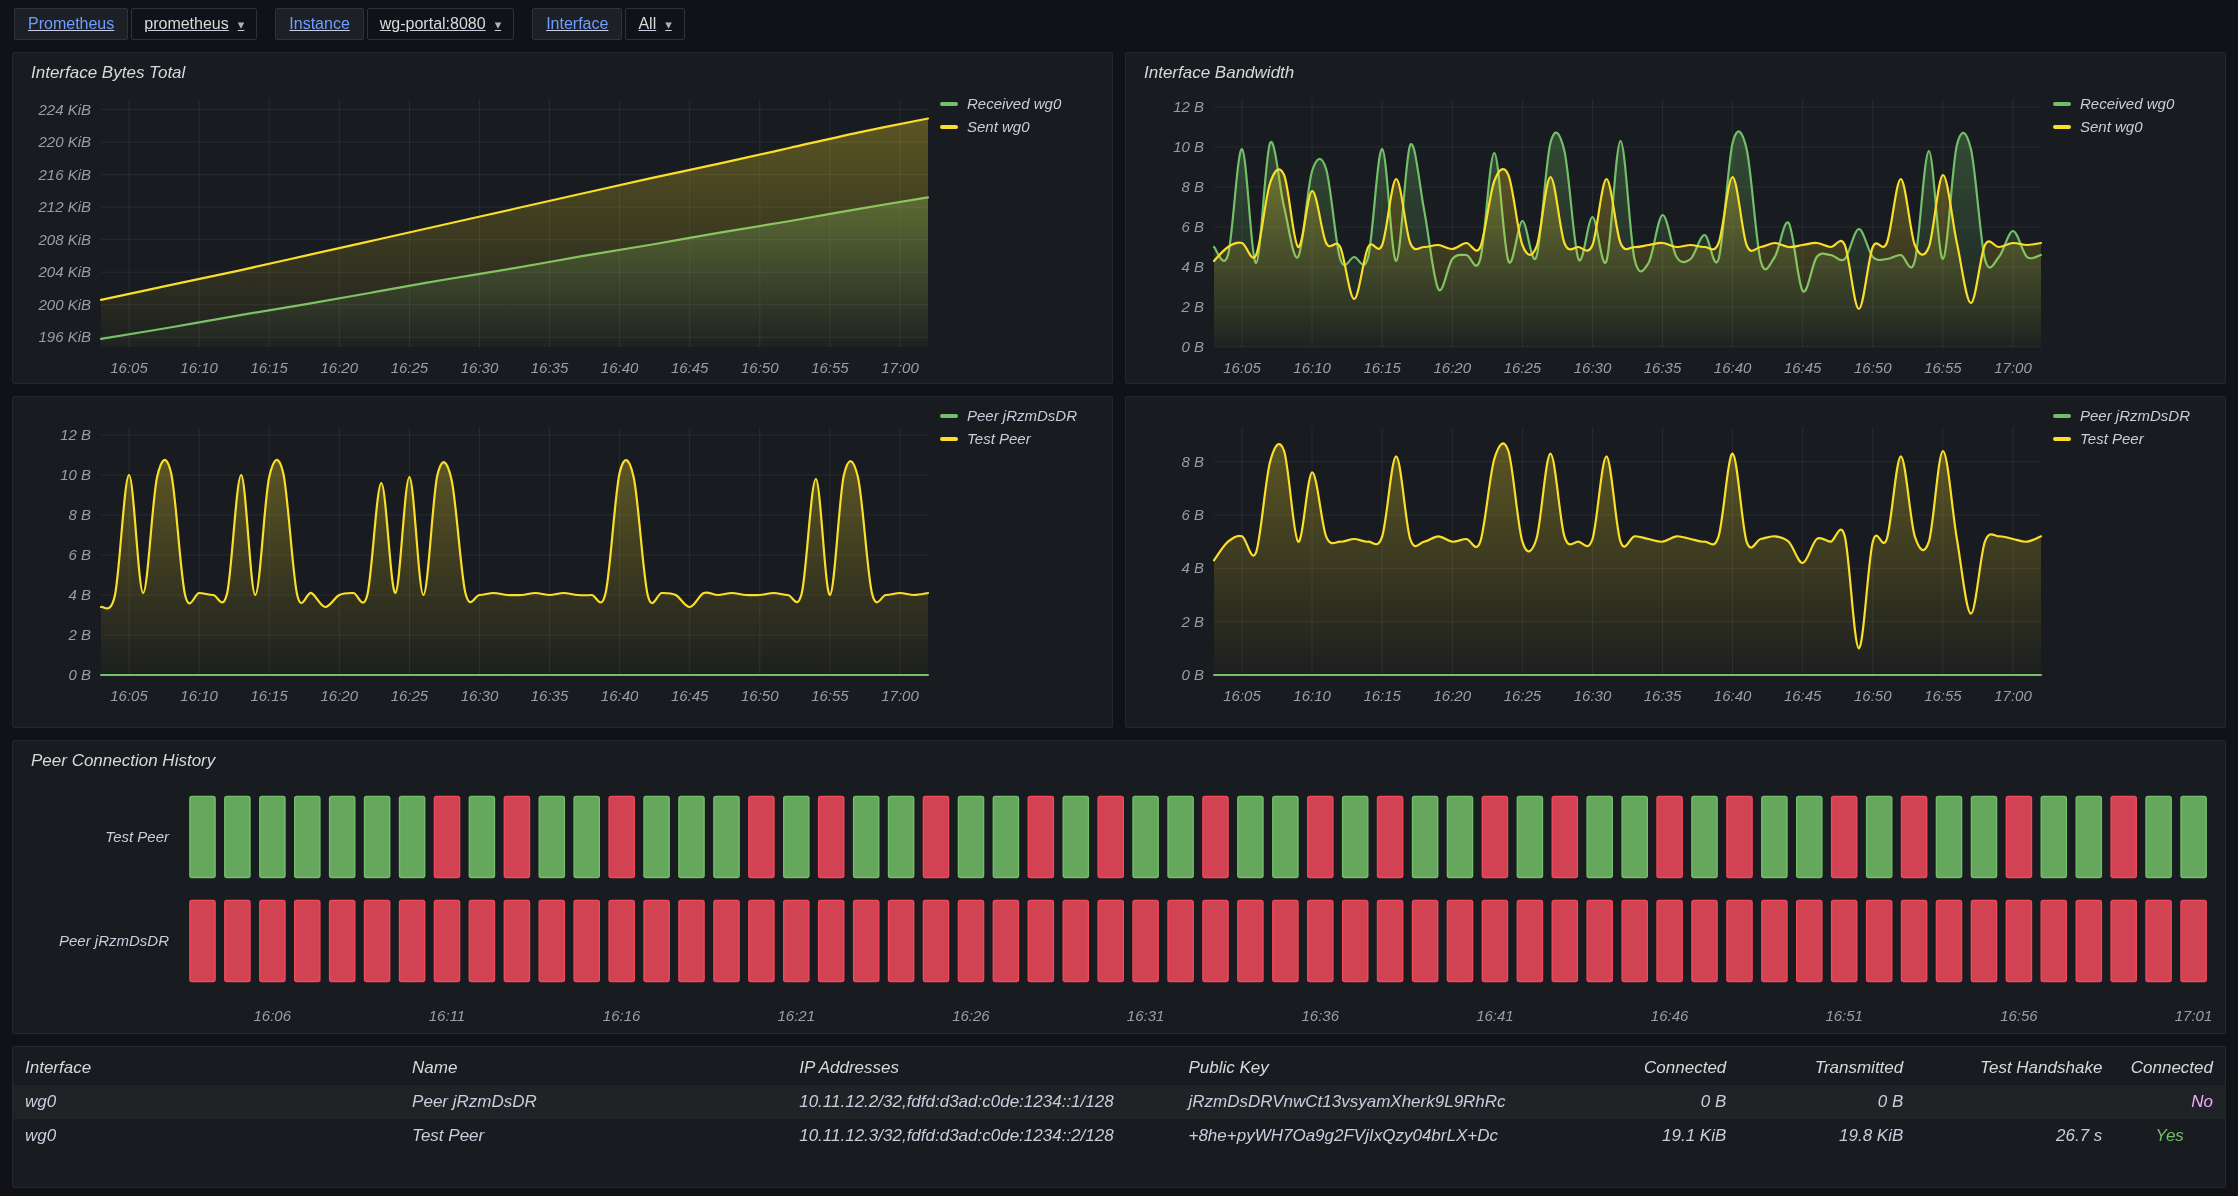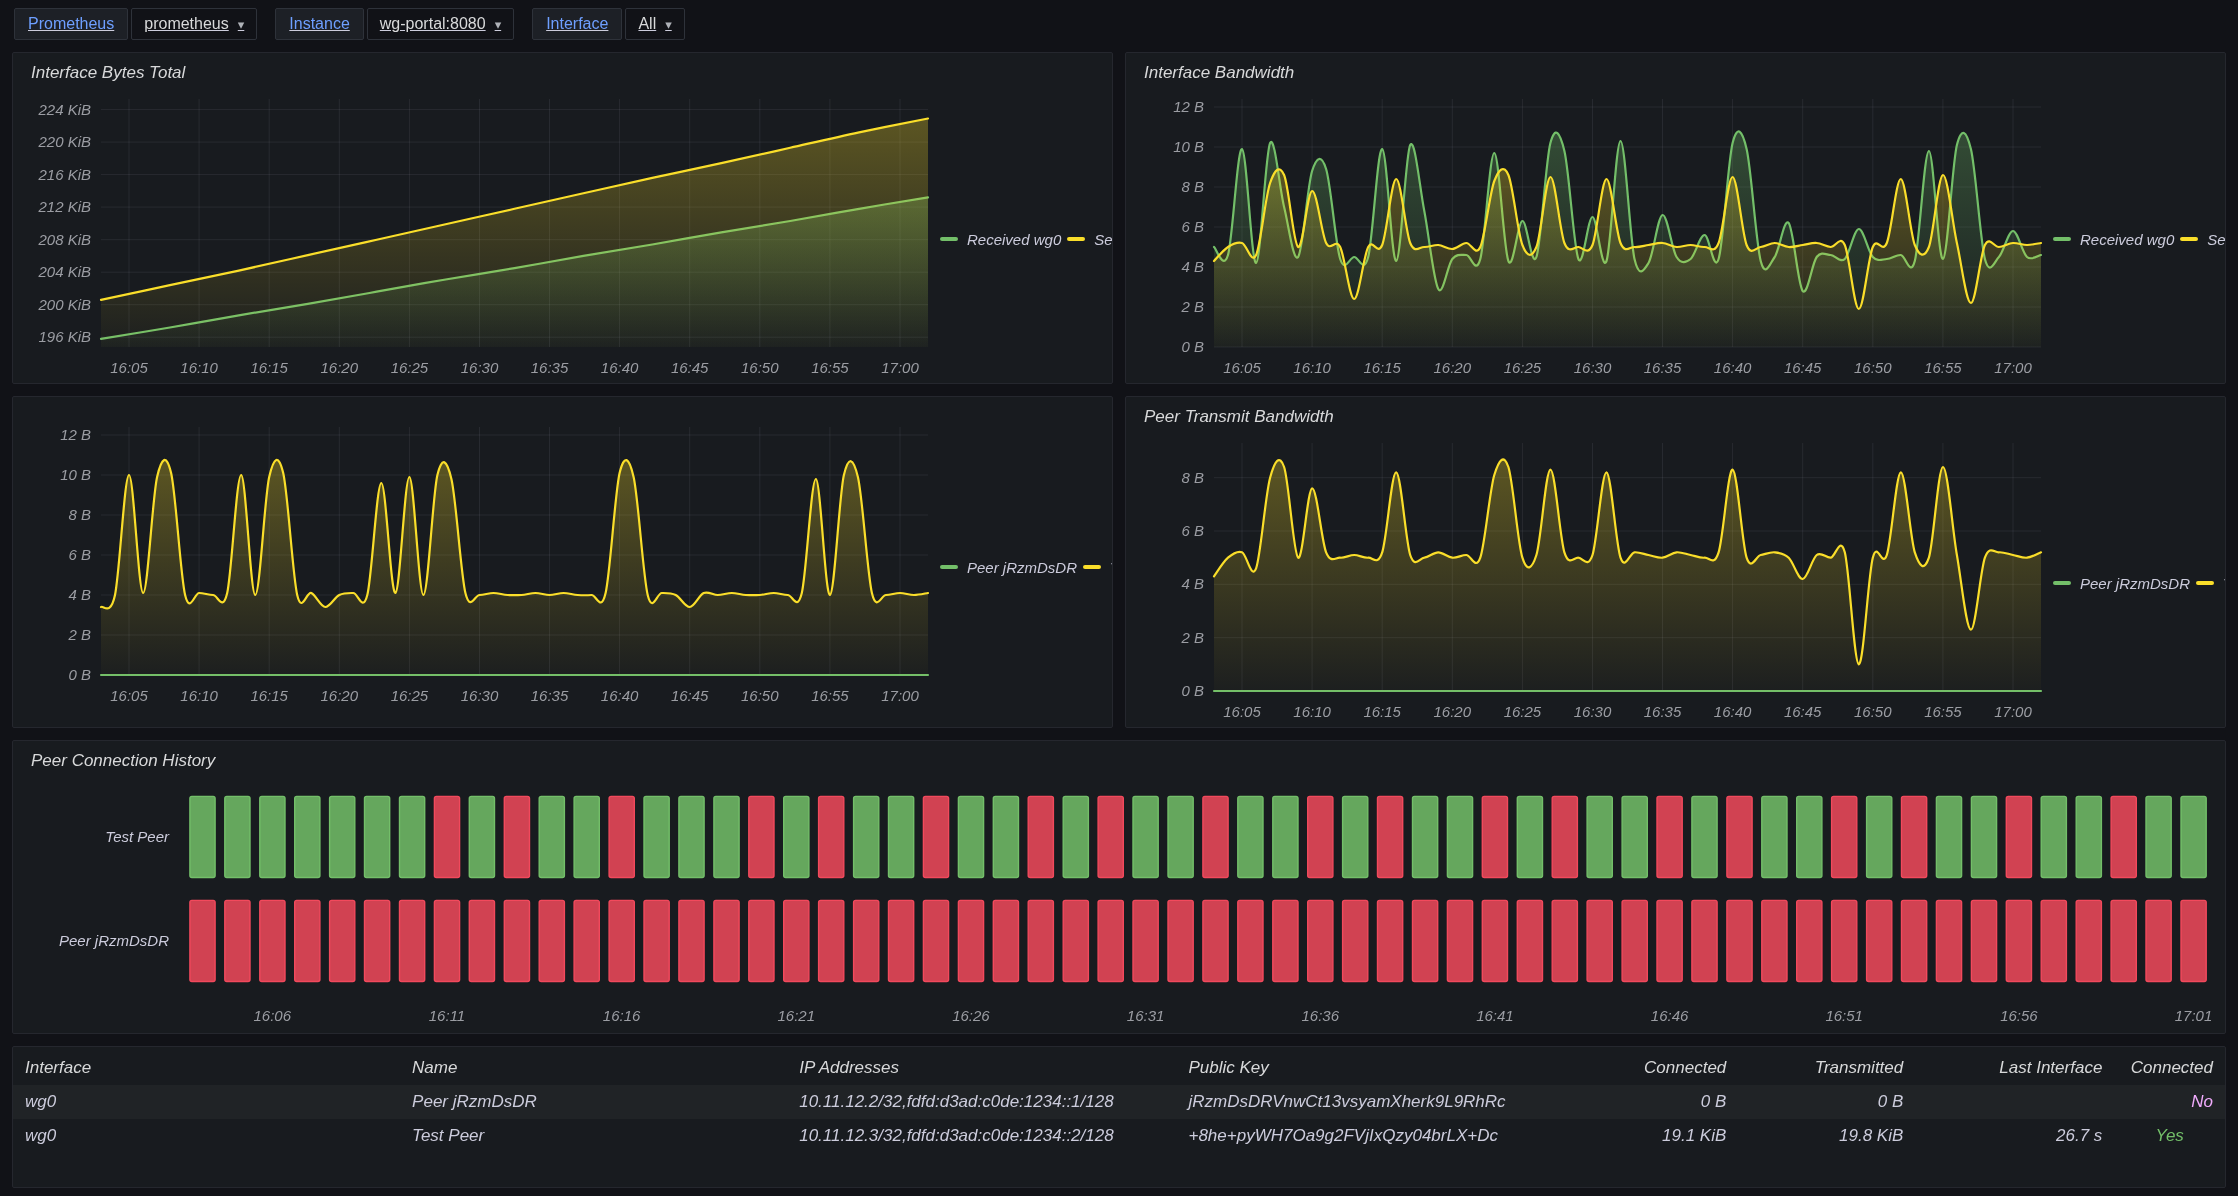--- a/index.html
+++ b/index.html
@@ -37,21 +37,21 @@
     display:flex; flex-direction:column; overflow:hidden; min-width:0;
   }
   .span2 { grid-column:1 / -1; }
   .panel-title {
     padding:10px 0 2px 18px; font-size:17px; color:#d8d9da; font-weight:500;
     flex:0 0 auto; cursor:pointer; white-space:nowrap;
   }
   .panel-body { flex:1; display:flex; min-height:0; }
   svg.chart { flex:1; height:100%; display:block; min-width:0; }
 
-  .legend { width:172px; flex:0 0 auto; padding:10px 12px 0 0; display:flex; flex-direction:row; gap:6px; }
+  .legend { width:172px; flex:0 0 auto; padding:10px 12px 0 0; display:flex; flex-direction:column; gap:6px; }
   .legend-item { display:flex; align-items:center; gap:9px; font-size:15px; color:#ccccdc; cursor:pointer; white-space:nowrap; }
   .marker { width:18px; height:4px; border-radius:2px; flex:0 0 auto; }
 
   
   .peer-table { width:100%; border-collapse:collapse; table-layout:fixed; font-size:17px; margin-top:4px; }
   .peer-table th, .peer-table td {
     padding:7px 12px; text-align:left; white-space:nowrap; overflow:hidden;
     color:#ccccdc;
   }
   .peer-table th { color:#d8d9da; font-weight:500; cursor:pointer; }
@@ -292,21 +292,20 @@
         </div>
         <div class="legend-item">
           <span class="marker" style="background: rgb(250, 222, 42);"></span>
           <span>Test Peer</span>
         </div>
       </div>
     </div>
   </div>
 
   <div class="panel">
-    <div class="panel-title">Peer Transmit Bandwidth</div>
     <div class="panel-body">
       <svg class="chart" viewBox="0 0 927 298">
           <line x1="88" x2="915" y1="262.0" y2="262.0" stroke="rgba(204,204,220,0.09)" stroke-width="1"></line>
           <text x="78" y="267.0" fill="#9b9da3" font-size="15" text-anchor="end">0 B</text>
           <line x1="88" x2="915" y1="208.7" y2="208.7" stroke="rgba(204,204,220,0.09)" stroke-width="1"></line>
           <text x="78" y="213.7" fill="#9b9da3" font-size="15" text-anchor="end">2 B</text>
           <line x1="88" x2="915" y1="155.3" y2="155.3" stroke="rgba(204,204,220,0.09)" stroke-width="1"></line>
           <text x="78" y="160.3" fill="#9b9da3" font-size="15" text-anchor="end">4 B</text>
           <line x1="88" x2="915" y1="102.0" y2="102.0" stroke="rgba(204,204,220,0.09)" stroke-width="1"></line>
           <text x="78" y="107.0" fill="#9b9da3" font-size="15" text-anchor="end">6 B</text>
@@ -515,21 +514,21 @@
           <col style="width:5%">
       </colgroup>
       <thead>
         <tr>
           <th>Interface</th>
           <th>Name</th>
           <th>IP Addresses</th>
           <th>Public Key</th>
           <th class="num">Connected</th>
           <th class="num">Transmitted</th>
-          <th class="num">Last Interface</th>
+          <th class="num">Test Handshake</th>
           <th class="num">Connected</th>
         </tr>
       </thead>
       <tbody>
         <tr>
           <td>wg0</td>
           <td>Peer jRzmDsDR</td>
           <td>10.11.12.2/32,fdfd:d3ad:c0de:1234::1/128</td>
           <td>jRzmDsDRVnwCt13vsyamXherk9L9RhRc</td>
           <td class="num">0 B</td>

